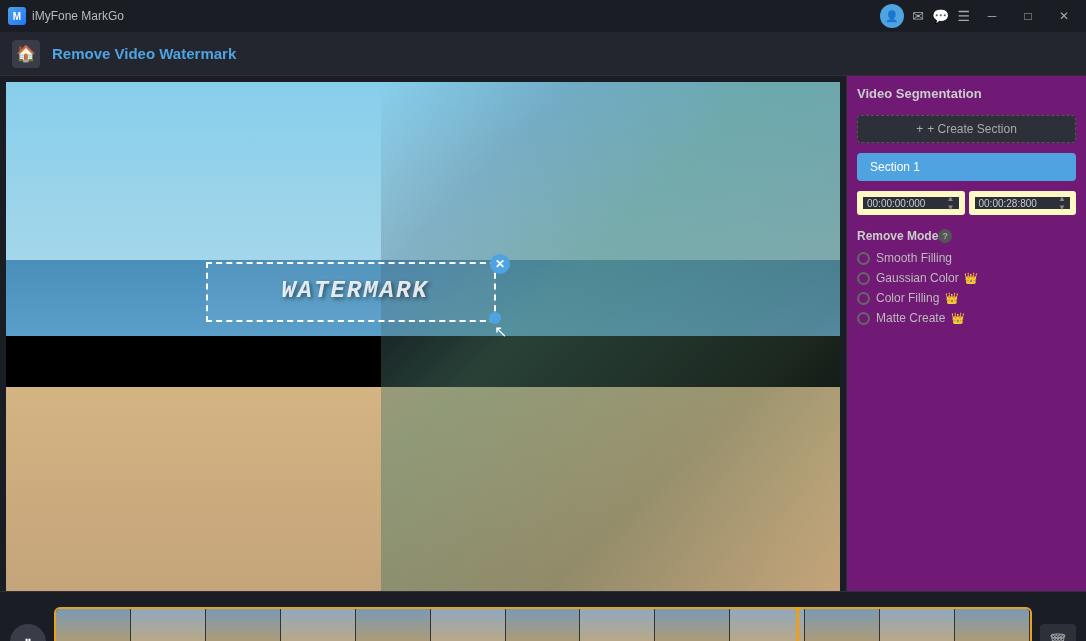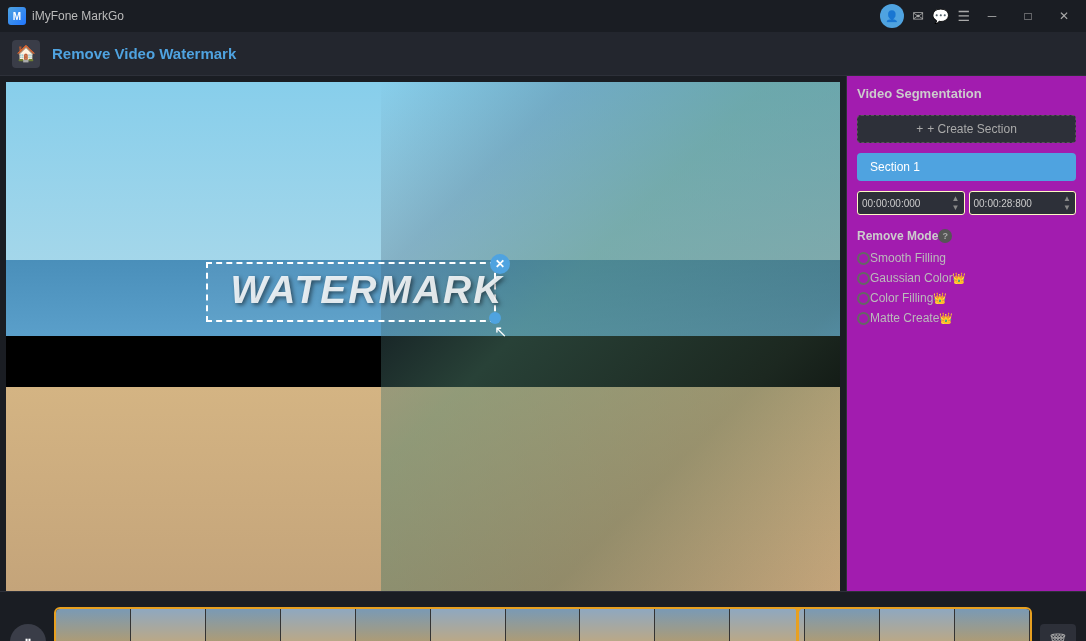--- a/index.html
+++ b/index.html
@@ -122,32 +122,33 @@
       left: 200px;
       top: 180px;
       width: 290px;
       height: 60px;
       border: 2px dashed #fff;
       background: rgba(255,255,255,0.05);
       cursor: move;
     }
     #watermark-text {
       position: absolute;
-      left: 216px;
+      left: 204px;
       top: 178px;
       width: 290px;
       height: 60px;
       display: flex; align-items: center; justify-content: center;
-      font-size: 39px;
+      font-size: 24px;
       font-weight: 900;
       color: rgba(255,255,255,0.85);
       font-style: italic;
       letter-spacing: 2px;
       pointer-events: none;
       text-shadow: 2px 2px 4px rgba(0,0,0,0.5);
+      font-family: Liberation Mono, monospace;
     }
     #close-btn {
       position: absolute;
       left: 484px;
       top: 172px;
       width: 20px; height: 20px;
       background: #4fa3e0;
       border-radius: 50%;
       display: flex; align-items: center; justify-content: center;
       cursor: pointer;
@@ -174,21 +175,21 @@
       height: 24px;
       background: #1a1d23;
       display: flex; align-items: center; justify-content: center;
       font-size: 11px;
       color: #aaa;
     }
 
     
     #right-panel {
       width: 240px;
-      background: #a21caf;
+      background: #701a75;
       padding: 10px;
       display: flex;
       flex-direction: column;
       gap: 10px;
       border-left: 1px solid #2d3039;
     }
     #segmentation-title {
       font-size: 13px;
       font-weight: 600;
       color: #ccc;
@@ -219,21 +220,21 @@
     }
     #time-range-row {
       display: flex;
       gap: 4px;
       align-items: center;
     }
     .time-input {
       flex: 1;
       height: 24px;
       background: #2d3039;
-      border: 1px solid #fef9c3;
+      border: 6px solid #fef9c3;
       border-radius: 3px;
       color: #ccc;
       font-size: 10px;
       padding: 0 4px;
       display: flex; align-items: center; justify-content: space-between;
     }
     .time-spin {
       display: flex; flex-direction: column;
       font-size: 8px; color: #888;
     }
@@ -244,21 +245,21 @@
     #remove-mode-title {
       font-size: 12px;
       font-weight: 600;
       color: #ccc;
       margin-bottom: 8px;
       display: flex; align-items: center; gap: 0;
     }
     .mode-option {
       display: flex;
       align-items: center;
-      gap: 0;
+      gap: 6px;
       margin-bottom: 6px;
       font-size: 12px;
       color: #bbb;
       cursor: pointer;
     }
     .radio-circle {
       width: 13px; height: 13px;
       border-radius: 50%;
       border: 2px solid #666;
       background: transparent;

